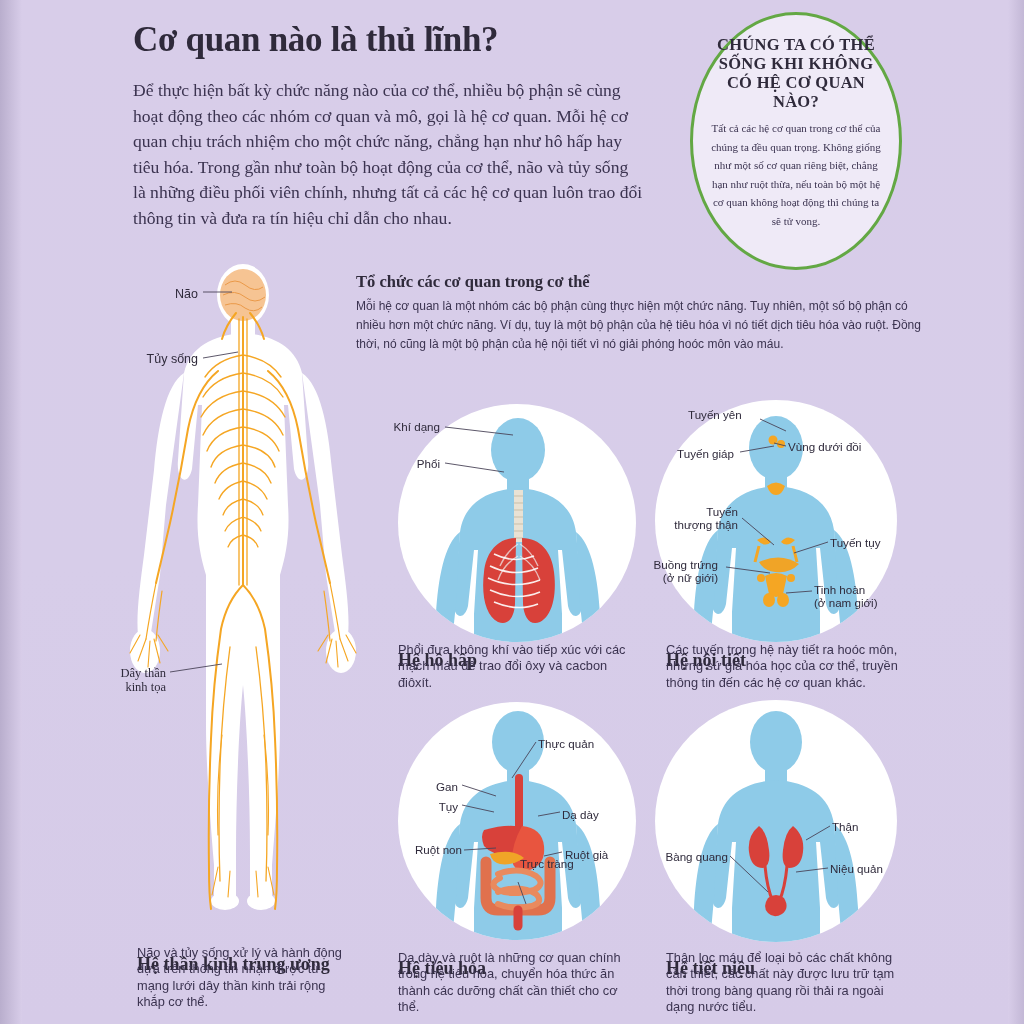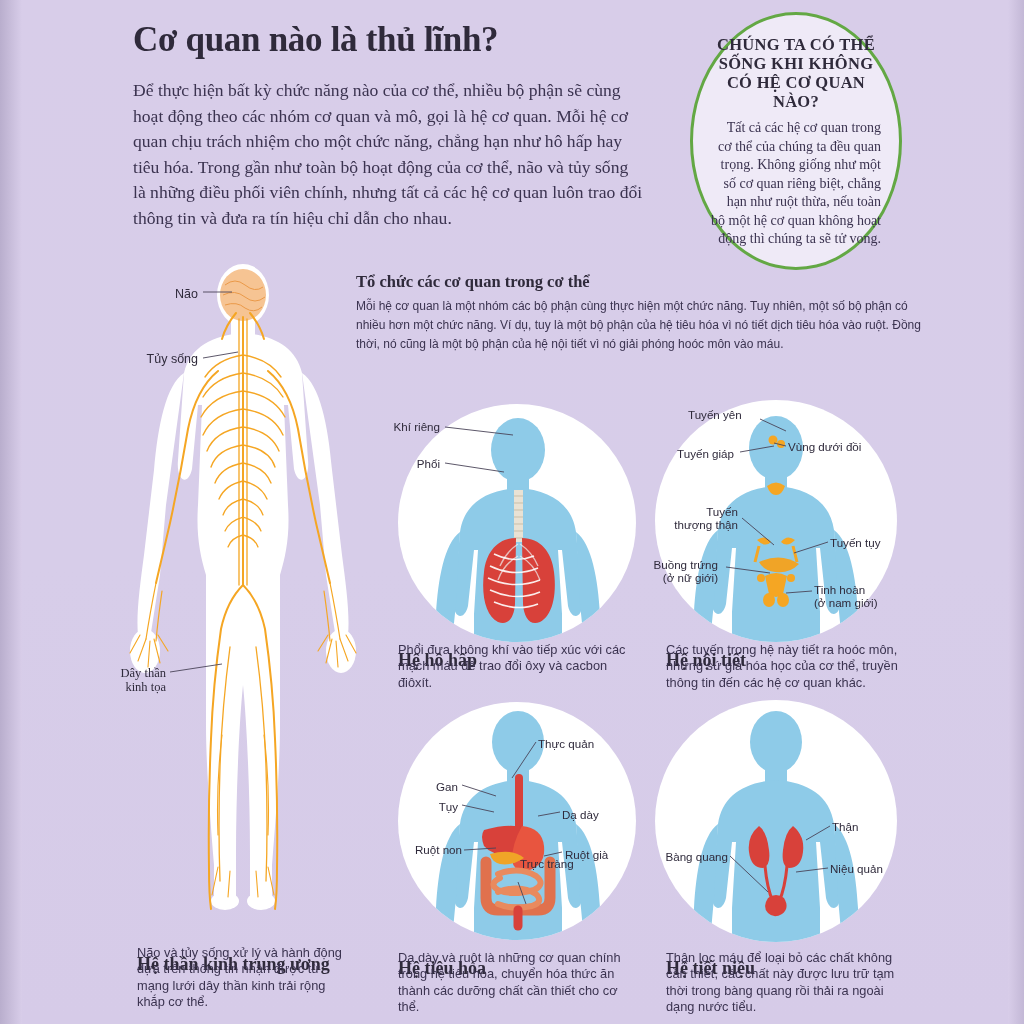--- a/index.html
+++ b/index.html
@@ -43,21 +43,21 @@
   }
   .callout-title {
     font-family:"Liberation Serif", serif;
     font-weight:bold; font-size:16.5px; line-height:19px;
     color:#2f2a3b; letter-spacing:0.3px;
     margin-top:6px;
   }
   .callout-body {
     margin-top:8px;
     font-family:"Liberation Serif", serif;
-    font-size:14px; line-height:18.5px; color:#3b3350;text-align:right;
+    font-size:11px; line-height:18.5px; color:#3b3350;
   }
 
   
   .sec-head {
     position:absolute; left:356px; top:272px; width:560px;
     font-family:"Liberation Serif", serif;
     font-weight:bold; font-size:16.5px; color:#2f2a3b;
   }
   .sec-body {
     position:absolute; left:356px; top:297px; width:565px;
@@ -213,21 +213,21 @@
 
       <g stroke="#f0f0ef" stroke-width="1.4" fill="none" opacity="0.7">
         <path d="M120 140 q-12 8 -18 22 M120 152 q-14 8 -20 24 M122 140 q12 8 18 22 M122 152 q14 8 20 24"></path>
       </g>
 
       <g stroke="#ffffff" stroke-width="1.6" fill="none" opacity="0.9">
         <path d="M96 150 q20 10 40 2 M92 162 q24 12 48 2 M90 174 q26 12 52 2 M92 186 q26 12 50 2 M96 198 q24 10 44 2"></path>
       </g>
     </svg>
   </div>
-  <div class="lbl r" style="left:378px; top:420px; width:62px;">Khí riêng</div>
+  <div class="lbl r" style="left:378px; top:420px; width:62px;">Khí dạng</div>
   <div class="lbl r" style="left:378px; top:457px; width:62px;">Phổi</div>
   <svg style="position:absolute; left:380px; top:400px; width:260px; height:140px; pointer-events:none;">
     <path class="leader" d="M65 27 L133 35"></path>
     <path class="leader" d="M65 63 L124 72"></path>
   </svg>
   <div class="cap-title" style="left:398px; top:622px; width:230px;">Hệ hô hấp</div>
   <div class="cap-body" style="left:398px; top:642px; width:228px;">Phổi đưa không khí vào tiếp xúc với các mạch máu để trao đổi ôxy và cacbon điôxít.</div>
 
   <div class="circle c-endo">
     <svg width="242" height="242" viewBox="0 0 242 242">

